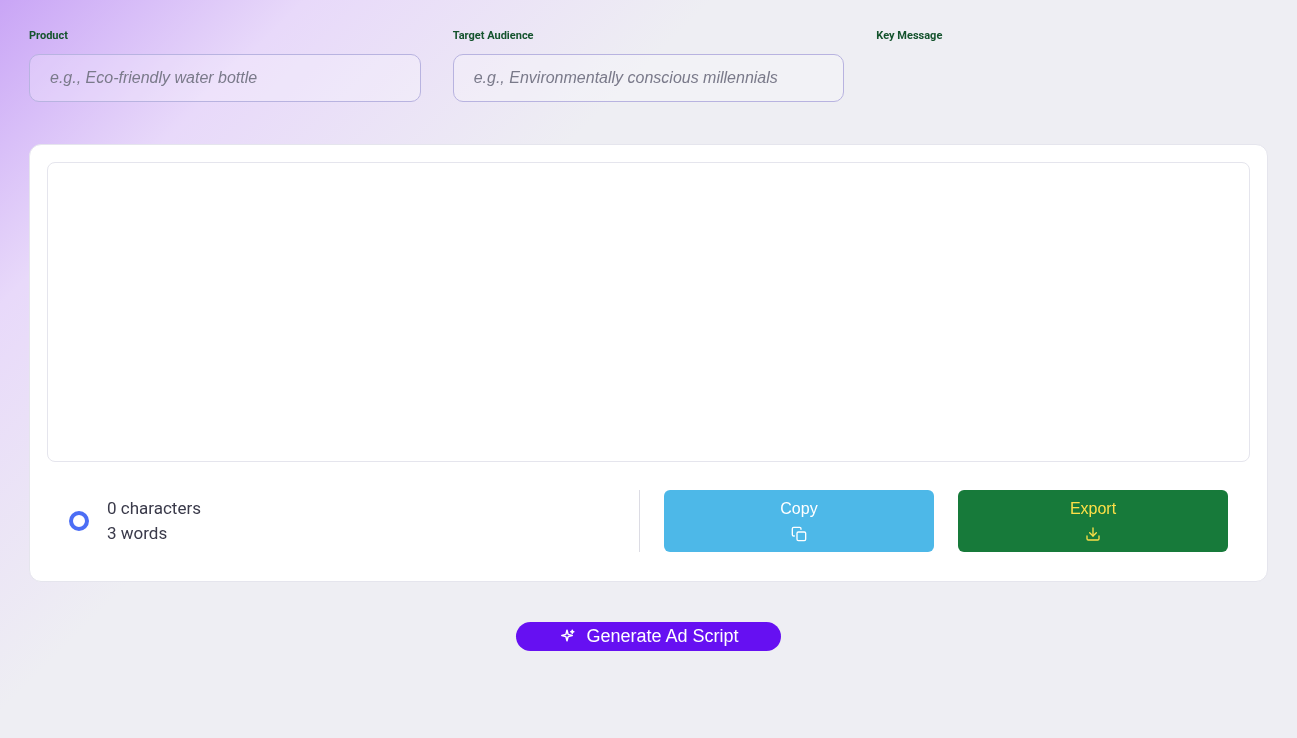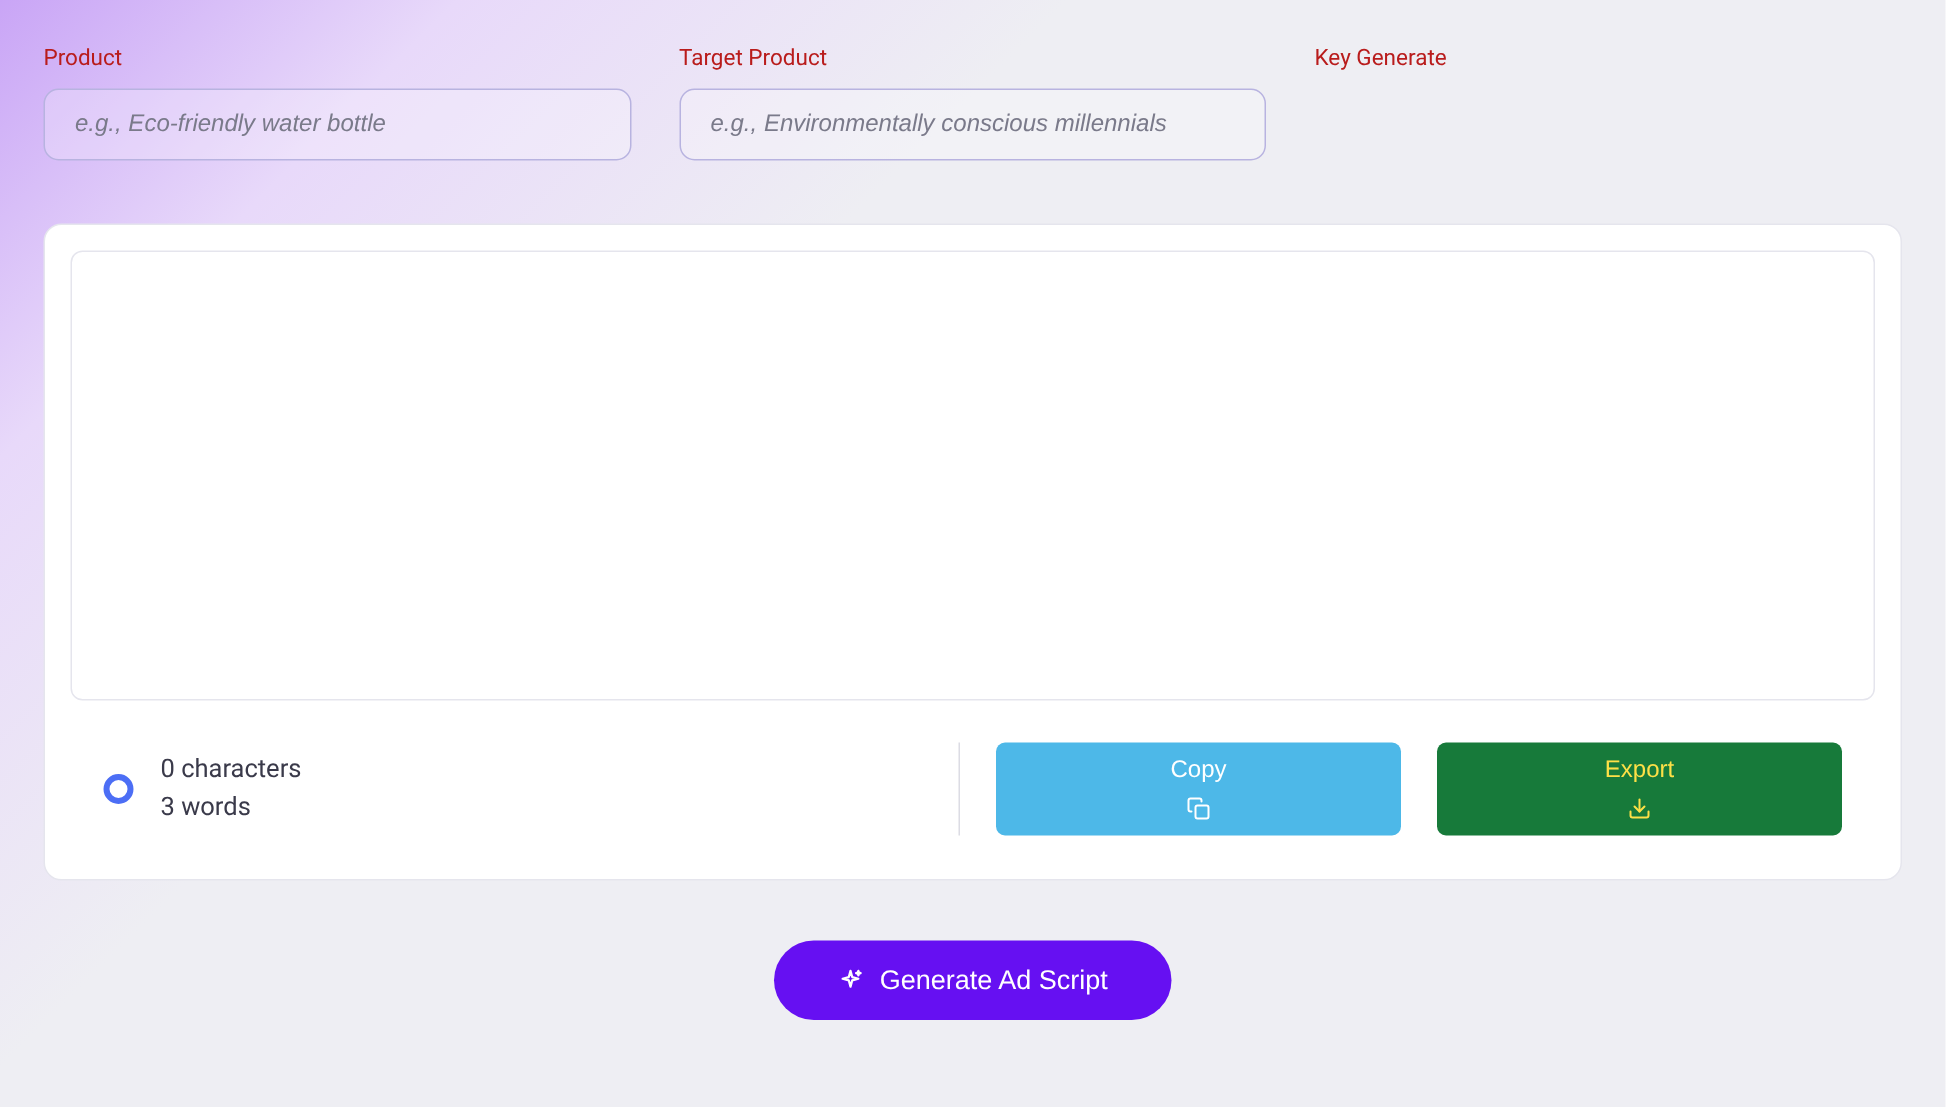--- a/index.html
+++ b/index.html
@@ -22,23 +22,23 @@
   margin-bottom: 42px;
 }
 
 .input-group {
   flex: 1;
   display: flex;
   flex-direction: column;
 }
 
 .input-label {
-  font-size: 15px;
-  font-weight: 400;
-  color: #b91c1c;
+  font-size: 11px;
+  font-weight: 700;
+  color: #14532d;
   margin-bottom: 12px;
 }
 
 .text-input {
   width: 100%;
   padding: 14px 20px;
   font-size: 16px;
   border: 1px solid #b8b3e0;
   border-radius: 10px;
   background: rgba(255, 255, 255, 0.25);
@@ -137,21 +137,21 @@
   display: flex;
   justify-content: center;
   margin-top: 40px;
 }
 
 .btn-generate {
   display: inline-flex;
   align-items: center;
   justify-content: center;
   gap: 10px;
-  padding: 16px 42px;
+  padding: 4px 42px;
   font-size: 18px;
   font-weight: 500;
   background: #6610f2;
   color: #ffffff;
   border: none;
   border-radius: 999px;
   cursor: pointer;
 }
 
 .icon {
@@ -166,25 +166,25 @@
 </style>
 </head>
 <body>
 
 <div class="inputs-row">
   <div class="input-group">
     <label class="input-label">Product</label>
     <input type="text" class="text-input" placeholder="e.g., Eco-friendly water bottle" style="">
   </div>
   <div class="input-group">
-    <label class="input-label">Target Product</label>
+    <label class="input-label">Target Audience</label>
     <input type="text" class="text-input" placeholder="e.g., Environmentally conscious millennials" style="">
   </div>
   <div class="input-group">
-    <label class="input-label">Key Generate</label>
+    <label class="input-label">Key Message</label>
   </div>
 </div>
 
 <div class="output-card">
   <textarea class="output-textarea" style=""></textarea>
 
   <div class="output-footer">
     <div class="stats-block">
       <span class="circle-indicator"></span>
       <div class="stats-text">

